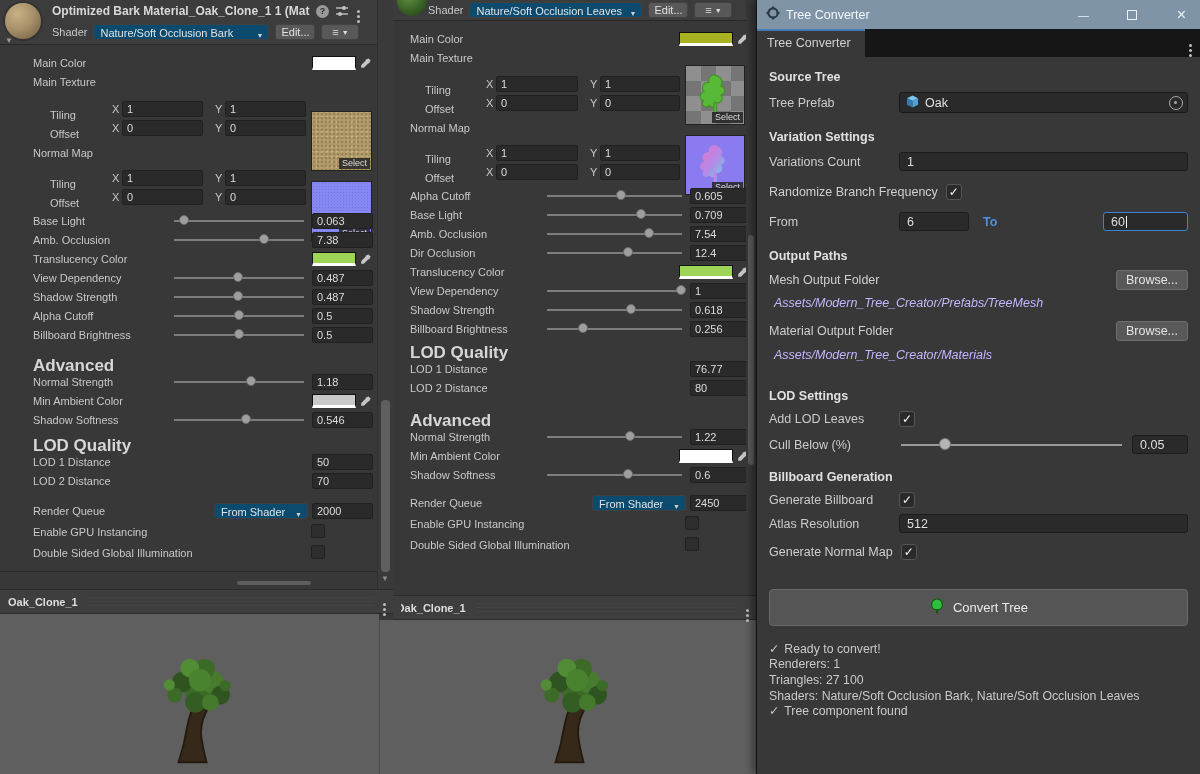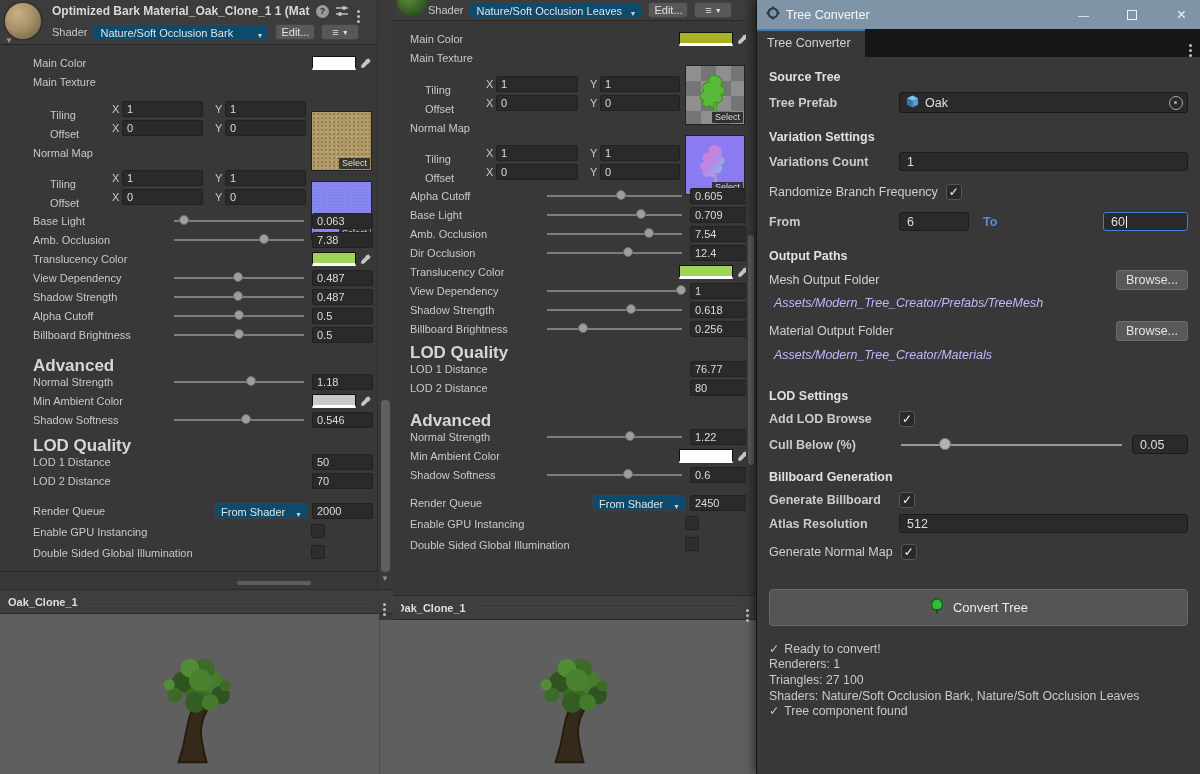--- a/index.html
+++ b/index.html
@@ -129,21 +129,21 @@
   .wctrl.max{margin-right:33px;}
   .maxbox{width:10px;height:10px;border:1.5px solid #eef2f5;}
   .tabbar{height:28px;background:#161616;display:flex;align-items:flex-start;position:relative;}
   .tab{height:28px;background:#383838;display:flex;align-items:center;padding:0 14px 0 10px;position:relative;
        font-size:12.5px;color:#d2d2d2;}
   .tab .stripe{position:absolute;left:0;right:0;top:0;height:2px;}
   .tab-kebab{position:absolute;right:8px;top:7px;}
   .cv-body{padding:13px 12px 0 12px;}
   .r-sec{font-weight:bold;font-size:12.5px;color:#e0e0e0;height:14px;display:flex;align-items:center;}
   .r-row{display:flex;align-items:center;}
-  .r-label{width:130px;flex:none;color:#cbcbcb;font-weight:bold;}
+  .r-label{width:130px;flex:none;color:#cbcbcb;}
   .rfield{background:#2a2a2a;border:1px solid #1c1c1c;border-radius:3px;color:#dedede;
           font-family:"Liberation Sans",sans-serif;font-size:12.5px;height:19px;padding:0 7px;outline:none;}
   .objfield{flex:1;height:21px;background:#2a2a2a;border:1px solid #191919;border-radius:3px;
             display:flex;align-items:center;padding:0 4px 0 6px;gap:6px;}
   .objfield .objname{color:#e0e1e2;}
   .picker{margin-left:auto;width:14px;height:14px;border:1.5px solid #a8a8a8;border-radius:50%;position:relative;}
   .picker::after{content:"";position:absolute;left:4px;top:4px;width:3px;height:3px;border-radius:50%;background:#a8a8a8;}
   .rchk{width:16px;height:16px;background:#2a2a2a;border:1px solid #555;border-radius:3px;
         display:flex;align-items:center;justify-content:center;font-size:12px;color:#f2f2f2;}
   .focusfield{border:1.5px solid #3f7fd4;}
@@ -716,21 +716,21 @@
       </div>
       <div class="pathline" style="margin-top:6px">Assets/Modern_Tree_Creator/Prefabs/TreeMesh</div>
       <div class="r-row" style="margin-top:11px;height:20px;">
         <span>Material Output Folder</span>
         <button class="browse">Browse...</button>
       </div>
       <div class="pathline" style="margin-top:7px">Assets/Modern_Tree_Creator/Materials</div>
 
       <div class="r-sec" style="margin-top:27px">LOD Settings</div>
       <div class="r-row" style="margin-top:8px;height:16px;">
-        <span class="r-label">Add LOD Browse</span>
+        <span class="r-label">Add LOD Leaves</span>
         <span class="rchk">
             <span>✓</span>
           </span>
       </div>
       <div class="r-row" style="margin-top:8px;height:19px;">
         <span class="r-label">Cull Below (%)</span>
         <div class="rslider">
             <div class="track"></div>
             <div class="thumb" style="left: calc(20% - 5px);"></div>
           </div>

